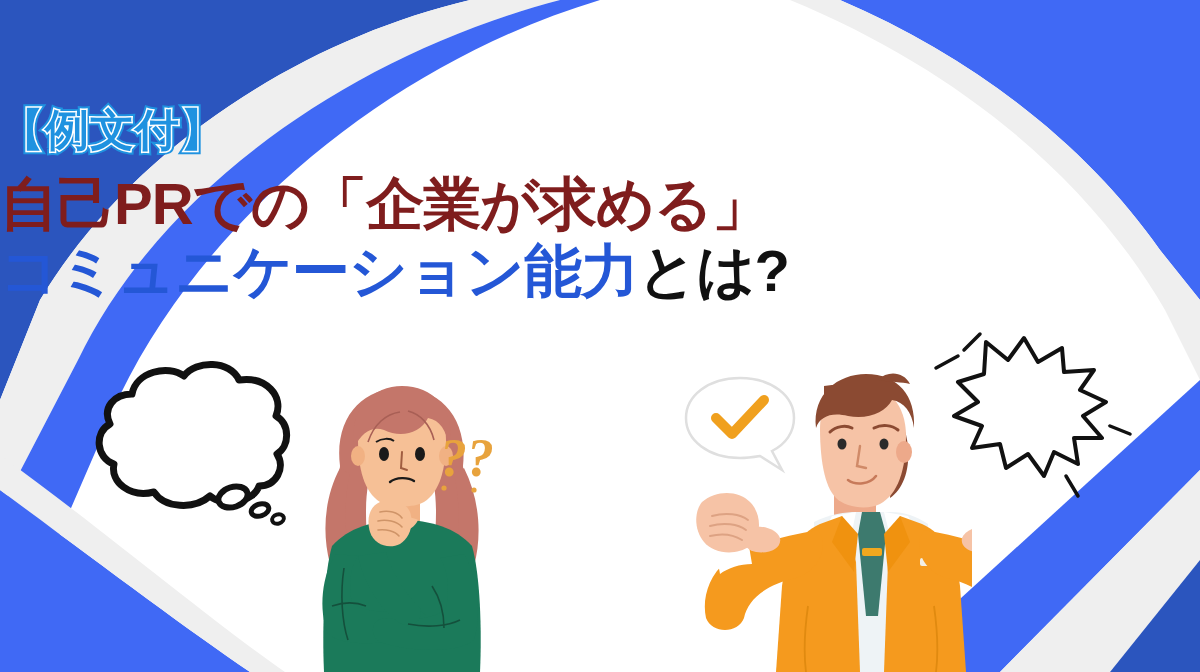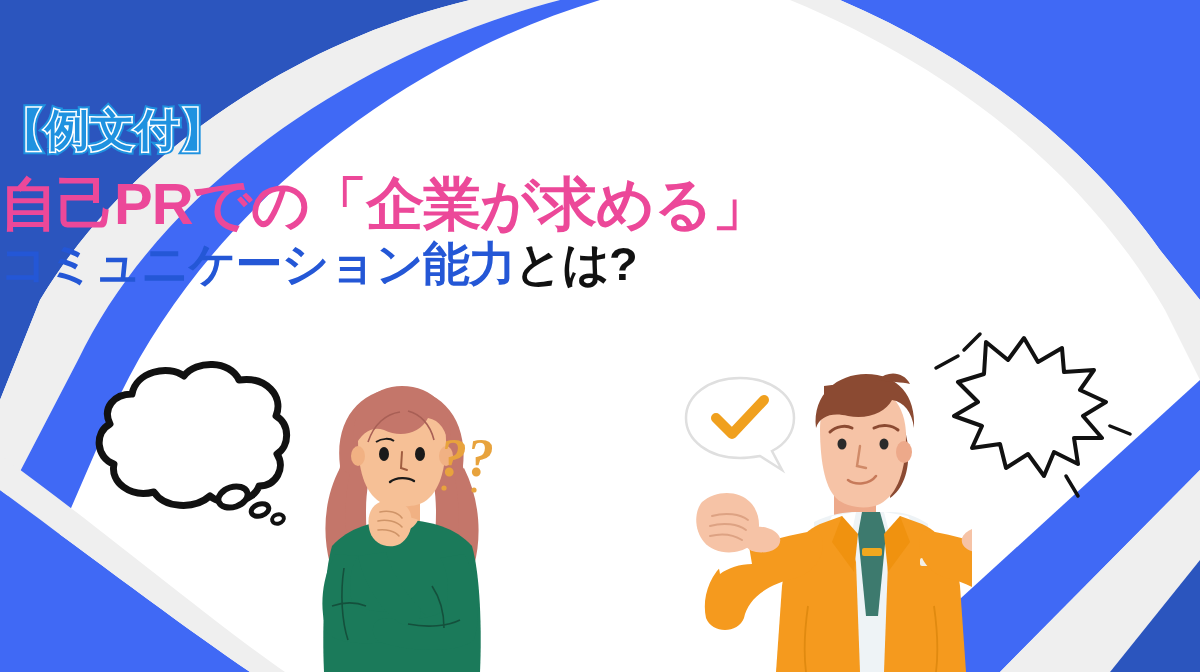--- a/index.html
+++ b/index.html
@@ -42,25 +42,25 @@
     -webkit-text-stroke:7px #1f92e0;
     z-index:-1;
   }
 
   .headline {
     margin-top:16px;
     font-size:58px;
     font-weight:bold;
     line-height:1.17;
     letter-spacing:-1px;
-    color:#ec4899;
+    color:#7f1d1d;
     white-space:nowrap;
   }
   .headline-2 {
-    font-size:47px;
+    font-size:58px;
     font-weight:bold;
     line-height:1.17;
     letter-spacing:-1px;
     white-space:nowrap;
   }
   .blue-text { color:#2457d6; }
   .black-text { color:#111111; }
 
   
   .art { position:absolute; z-index:4; }

